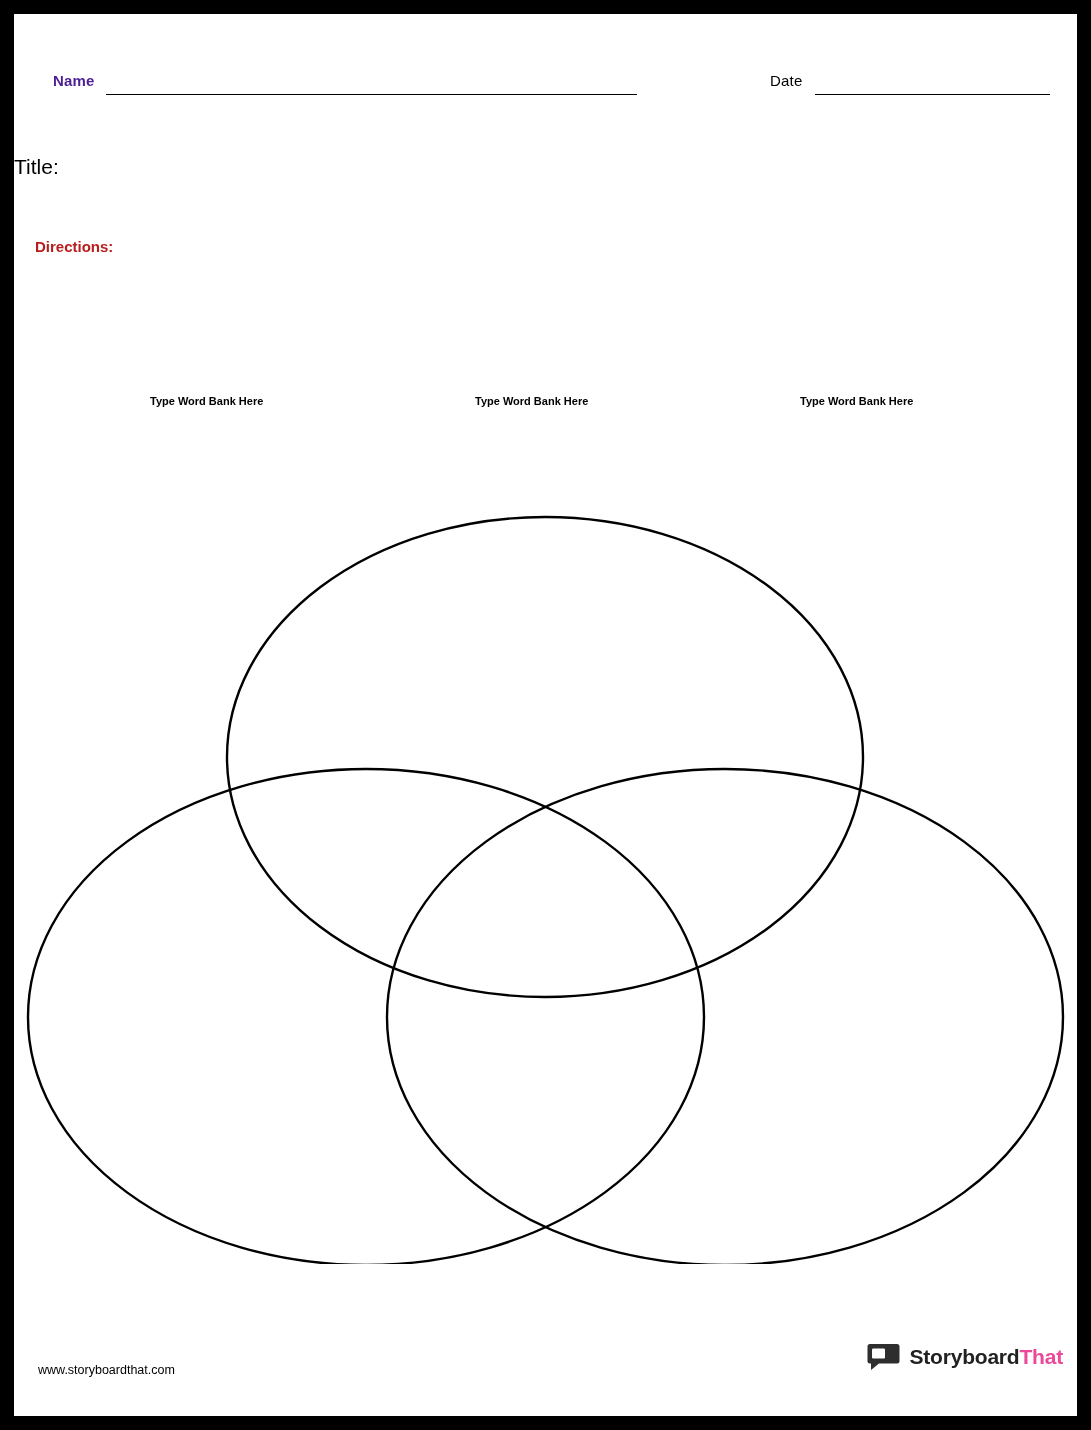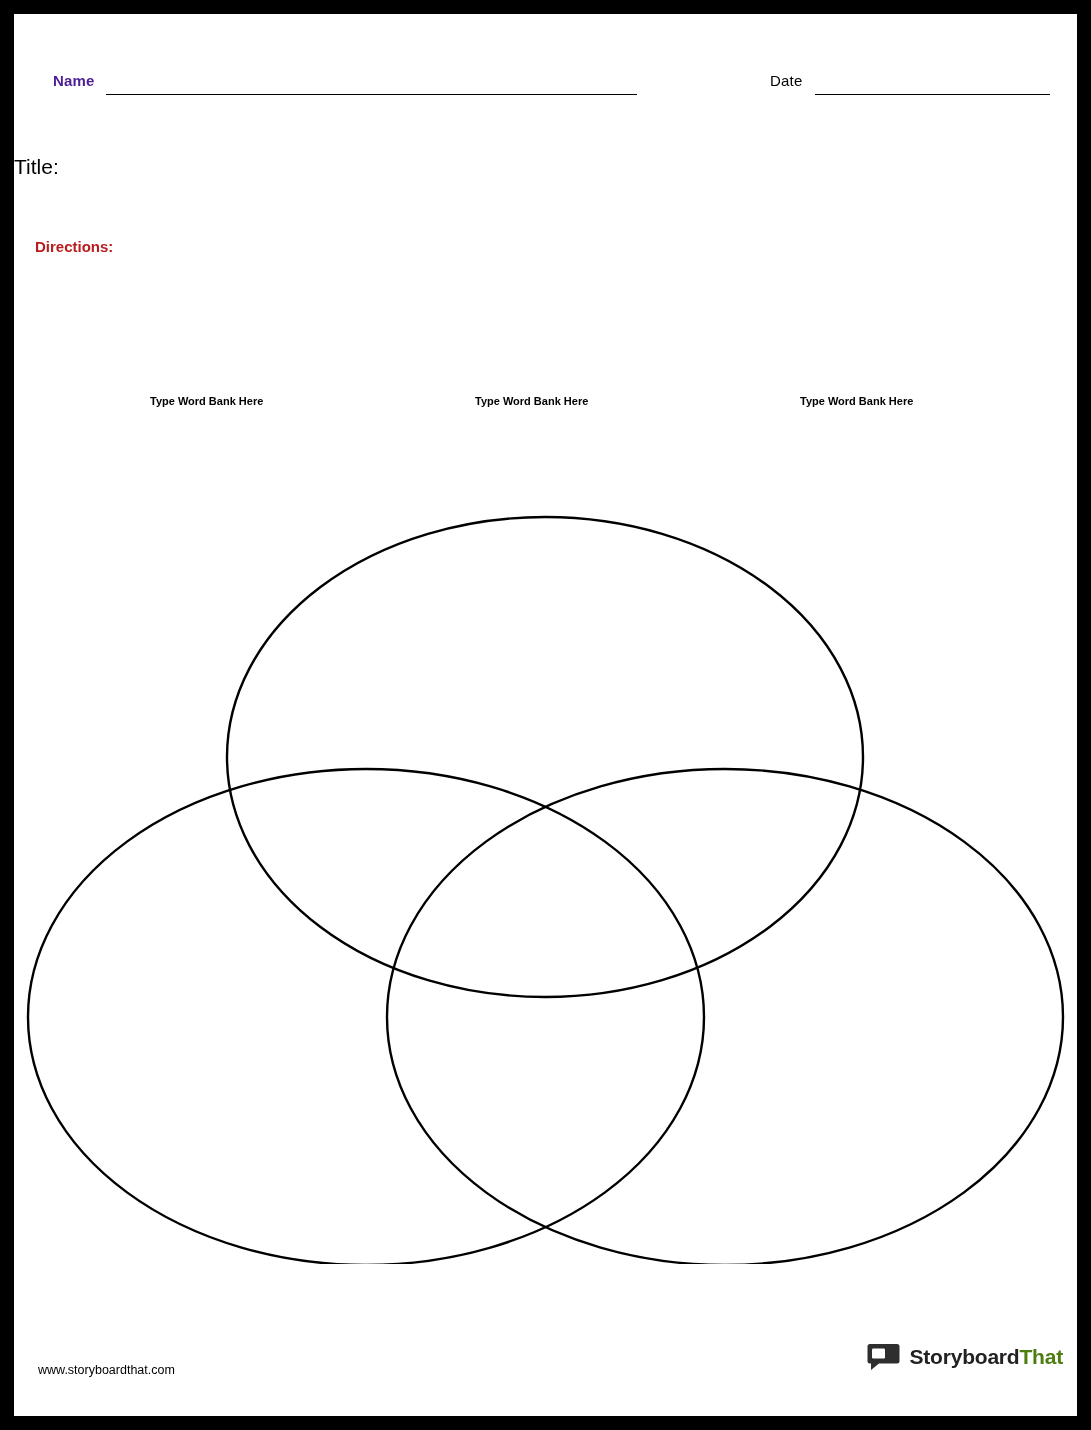--- a/index.html
+++ b/index.html
@@ -134,21 +134,21 @@
     height: 28px;
     position: relative;
   }
   .brand-text {
     font-size: 21px;
     font-weight: bold;
     color: #222;
     letter-spacing: -0.2px;
   }
   .brand-text .light {
-    color: #4d7c0f;
+    color: #ec4899;
     font-weight: bold;
   }
 </style>
 </head>
 <body>
 
 <div class="page">
 
   <div class="header-row">
     <div class="name-label">Name</div>

